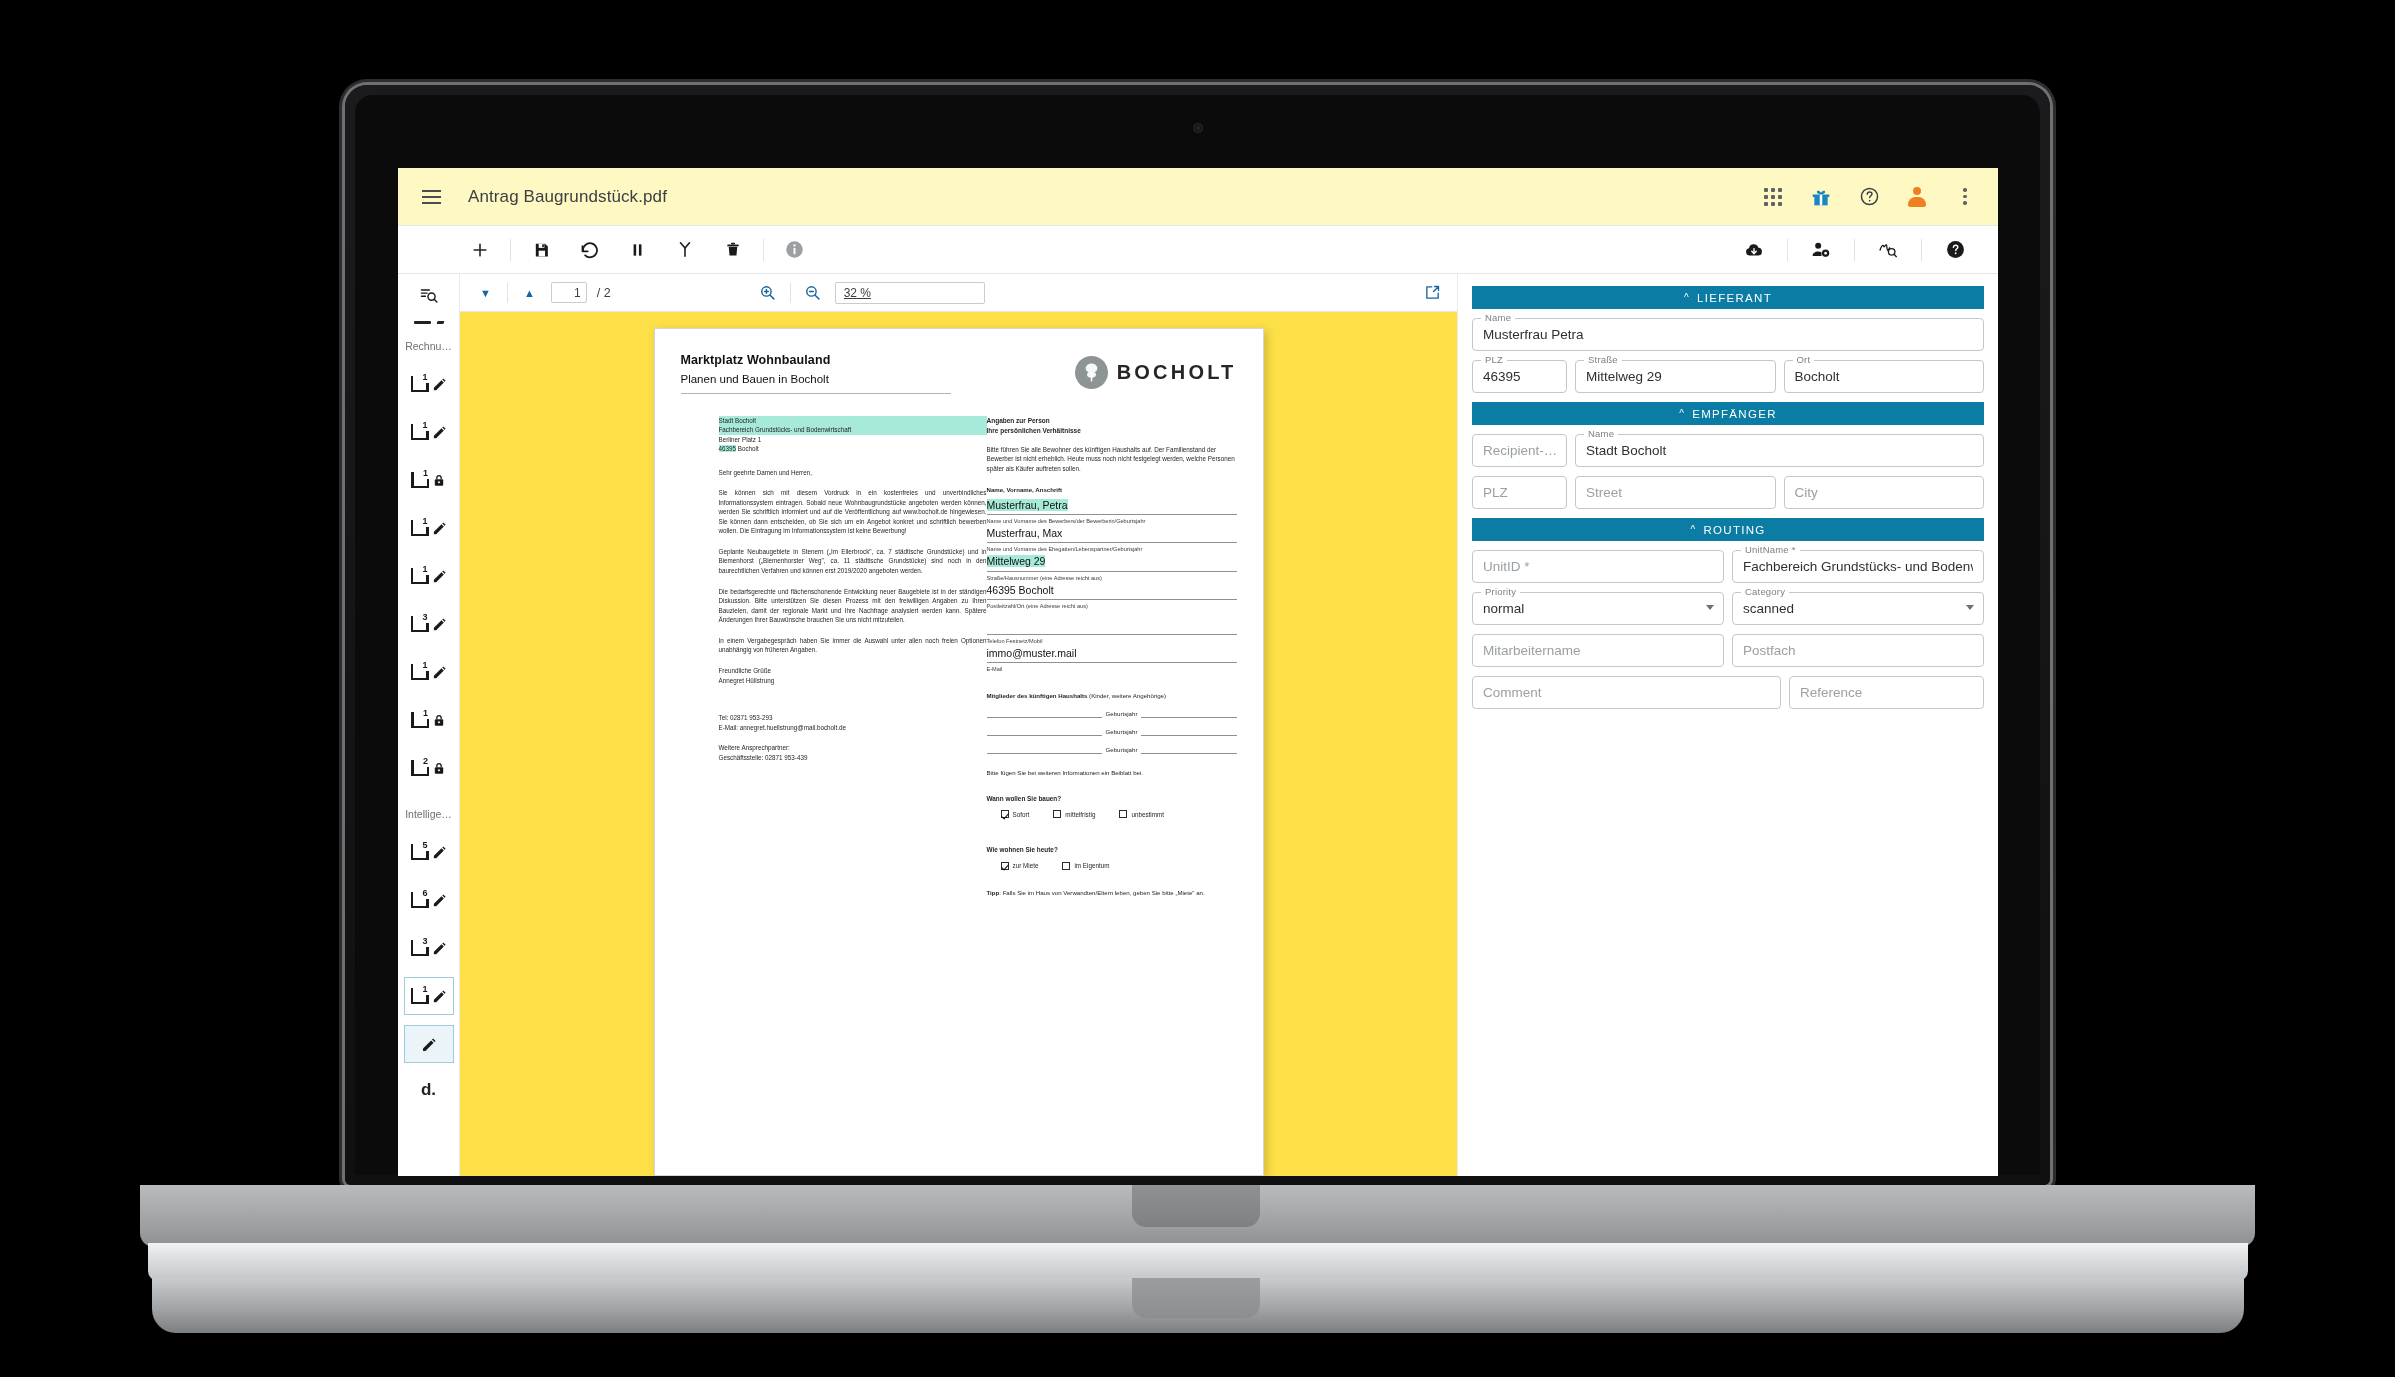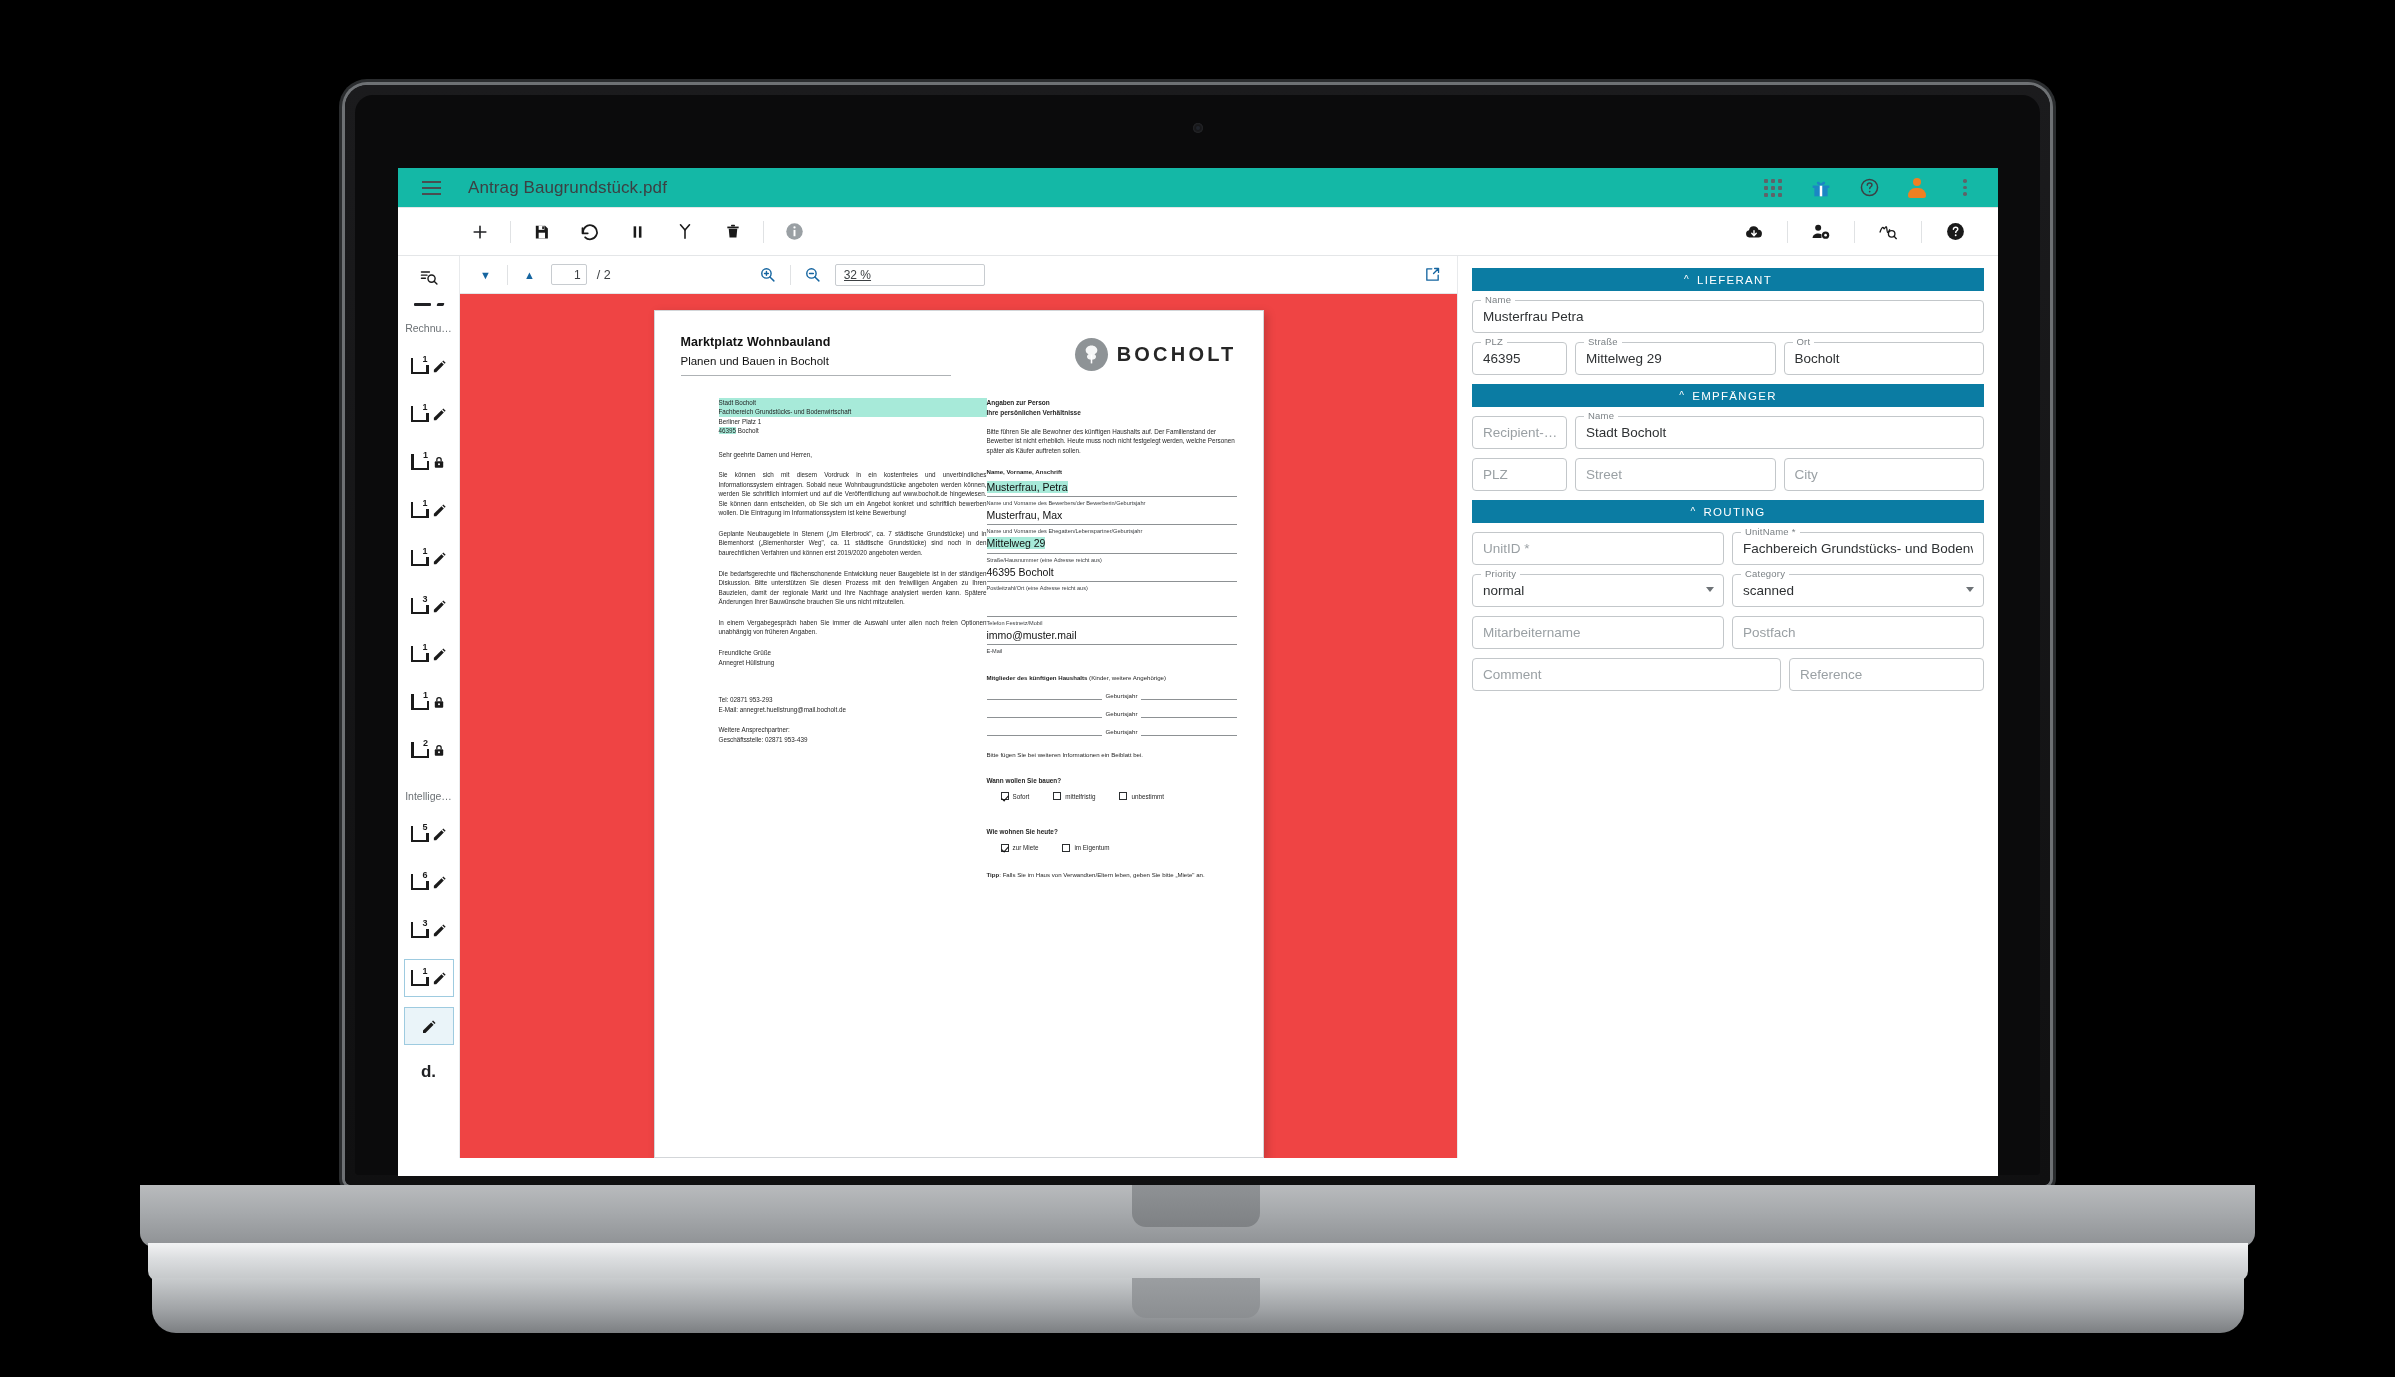--- a/index.html
+++ b/index.html
@@ -71,22 +71,22 @@
     position:absolute;
     left:398px; top:168px;
     width:1600px; height:1008px;
     background:#ffffff;
     overflow:hidden;
     font-size:13px; color:#3c4043;
   }
 
   
   .appbar {
-    height:40px; display:flex; align-items:center;
-    border-bottom:1px solid #e4e6e8; background:#14b8a6;
+    height:58px; display:flex; align-items:center;
+    border-bottom:1px solid #e4e6e8; background:#fef9c3;
     padding-left:12px;
   }
   .hamburger { width:42px; display:flex; flex-direction:column; gap:4px; align-items:center; cursor:pointer; }
   .hamburger span { display:block; width:19px; height:2px; background:#4a4d50; }
   .doc-title { font-size:17px; color:#3c4043; margin-left:16px; letter-spacing:.1px; }
   .appbar-right { margin-left:auto; display:flex; align-items:center; gap:26px; padding-right:22px; }
 
   .ic { width:22px; height:22px; display:inline-flex; align-items:center; justify-content:center; cursor:pointer; }
   .ic svg { display:block; }
 
@@ -158,21 +158,21 @@
   .zoomgrp { margin-left:136px; display:flex; align-items:center; gap:11px; }
   .zoombox {
     width:150px;height:22px;border:1px solid #c8ccd0;border-radius:2px;
     font-size:12px;padding:8px 8px;color:#3c4043;background:#fff;
     font-family:"Liberation Sans", sans-serif;
     text-decoration:underline;
   }
   .vb-right { margin-left:auto; }
 
   .canvas {
-    flex:1; background:#ef4444; overflow:hidden;
+    flex:1; background:#fde047; overflow:hidden;
     display:flex; justify-content:center; padding-top:16px;
   }
   .page {
     width:610px; background:#fff;
     border:1px solid #d3d6d9;
     box-shadow: 3px 3px 9px rgba(0,0,0,.18);
     padding:22px 26px 0 26px;
     position:relative;
     font-size:6.3px; line-height:1.45; color:#1f1f1f;
   }

